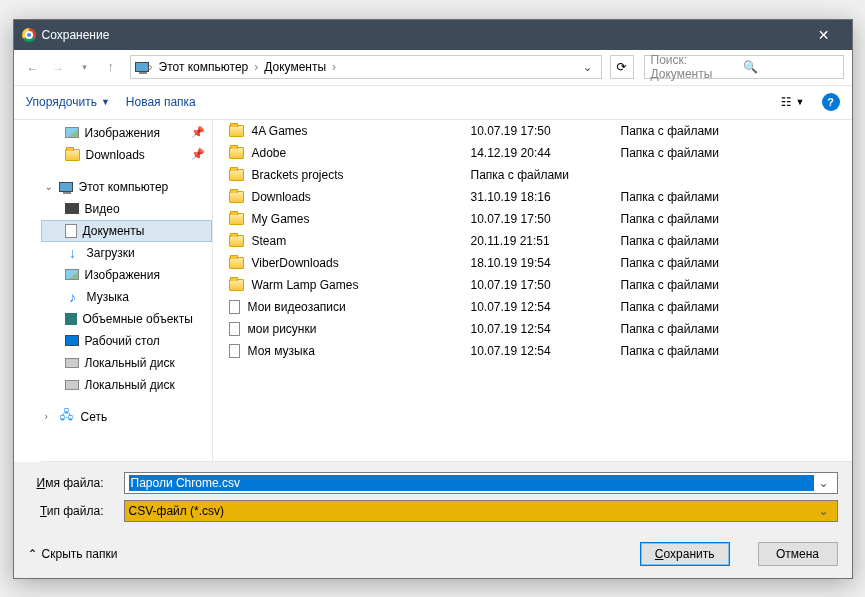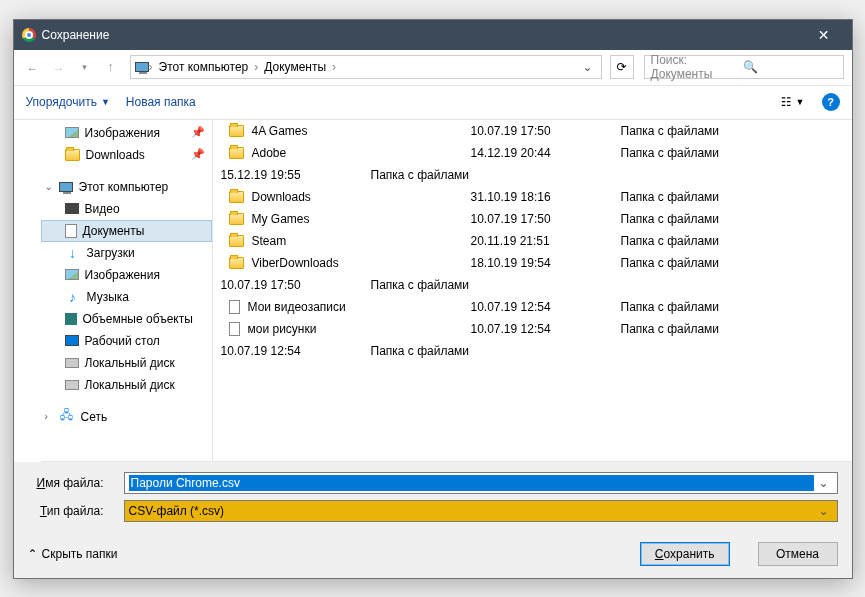--- a/index.html
+++ b/index.html
@@ -196,21 +196,24 @@
           <div class="filerow">
             <div class="col col-name">
               <span class="ico ico-folder"></span>
               <span>Adobe</span>
             </div>
             <div class="col col-date">14.12.19 20:44</div>
             <div class="col col-type">Папка с файлами</div>
             <div class="col col-size"></div>
           </div>
           <div class="filerow">
-            <div class="col col-date">15.12.19 19:55</div>
+            <div class="col col-name">
+              <span class="ico ico-folder"></span>
+              <span>Brackets projects</span>
+            </div>
             <div class="col col-type">Папка с файлами</div>
             <div class="col col-size"></div>
           </div>
           <div class="filerow">
             <div class="col col-name">
               <span class="ico ico-folder"></span>
               <span>Downloads</span>
             </div>
             <div class="col col-date">31.10.19 18:16</div>
             <div class="col col-type">Папка с файлами</div>
@@ -237,20 +240,24 @@
           <div class="filerow">
             <div class="col col-name">
               <span class="ico ico-folder"></span>
               <span>ViberDownloads</span>
             </div>
             <div class="col col-date">18.10.19 19:54</div>
             <div class="col col-type">Папка с файлами</div>
             <div class="col col-size"></div>
           </div>
           <div class="filerow">
+            <div class="col col-name">
+              <span class="ico ico-folder"></span>
+              <span>Warm Lamp Games</span>
+            </div>
             <div class="col col-date">10.07.19 17:50</div>
             <div class="col col-type">Папка с файлами</div>
             <div class="col col-size"></div>
           </div>
           <div class="filerow">
             <div class="col col-name">
               <span class="ico ico-file"></span>
               <span>Мои видеозаписи</span>
             </div>
             <div class="col col-date">10.07.19 12:54</div>
@@ -260,20 +267,24 @@
           <div class="filerow">
             <div class="col col-name">
               <span class="ico ico-file"></span>
               <span>мои рисунки</span>
             </div>
             <div class="col col-date">10.07.19 12:54</div>
             <div class="col col-type">Папка с файлами</div>
             <div class="col col-size"></div>
           </div>
           <div class="filerow">
+            <div class="col col-name">
+              <span class="ico ico-file"></span>
+              <span>Моя музыка</span>
+            </div>
             <div class="col col-date">10.07.19 12:54</div>
             <div class="col col-type">Папка с файлами</div>
             <div class="col col-size"></div>
           </div>
         </div>
     </div>
   </div>
 
   <div class="bottom">
     <div class="form-row">

